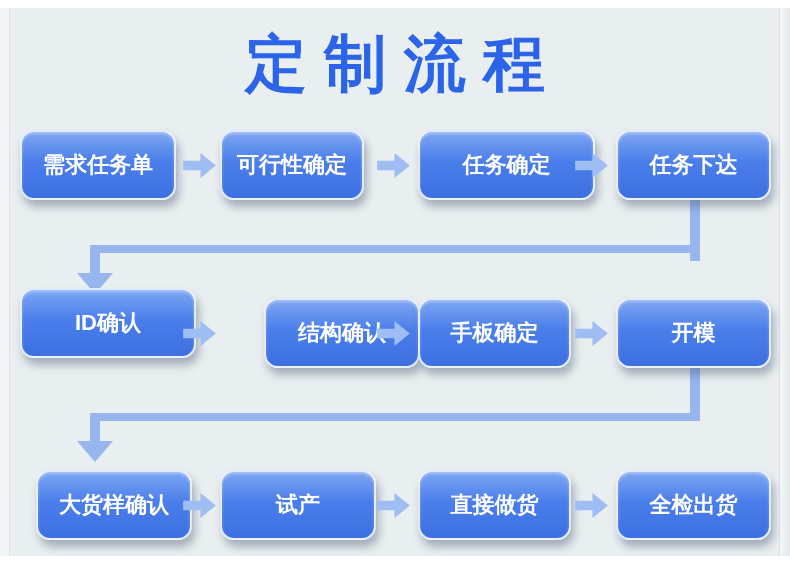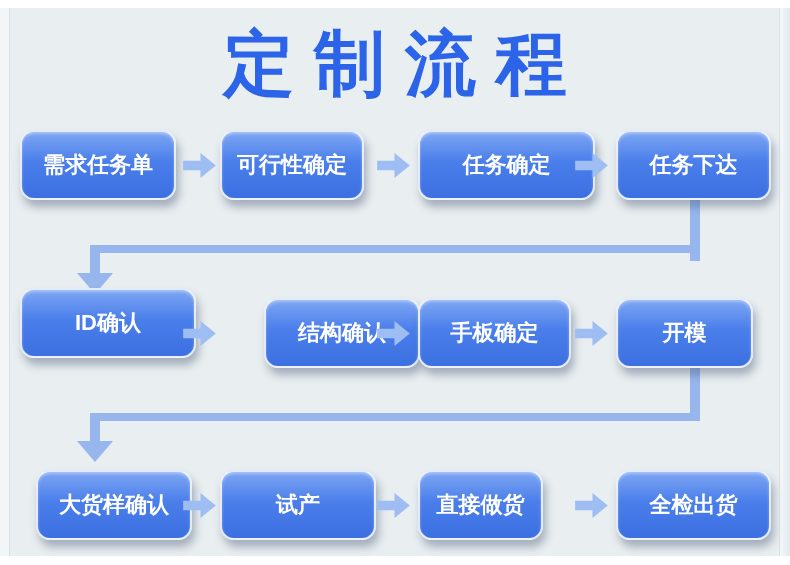--- a/index.html
+++ b/index.html
@@ -18,21 +18,21 @@
     background:#f3f6f7;border-right:1px solid #d9e1e6;
   }
   .edge-right{
     position:absolute;right:0;top:0;bottom:0;width:10px;
     background:linear-gradient(90deg,#f6f9fa,#e2e8ec);
     border-left:1px solid #d9e1e6;
   }
   .title{
     position:absolute;left:0;top:0;width:100%;
     margin:0;text-align:center;
-    font-size:71px;line-height:112px;font-weight:bold;
+    font-size:62px;line-height:112px;font-weight:bold;
     color:var(--title,#2b64e8);
     letter-spacing:0.28em;text-indent:0.28em;
     white-space:nowrap;
   }
   .step{
     position:absolute;height:70px;
     border-radius:14px;
     border:2px solid rgba(255,255,255,0.85);
     background:linear-gradient(180deg,
       var(--box_gradient_top,#7da6f3) 0%,
@@ -122,41 +122,41 @@
       </svg>
   </div>
   <div class="step" style="left:418px;top:290px;width:153px;">
     <span>手板确定</span>
   </div>
   <div class="arrow-r" style="left:575px;top:313px;">
     <svg viewBox="0 0 34 26">
         <polygon points="0,8 18,8 18,0 34,13 18,26 18,18 0,18"></polygon>
       </svg>
   </div>
-  <div class="step" style="left:616px;top:290px;width:137px;">
+  <div class="step" style="left:616px;top:290px;width:155px;">
     <span>开模</span>
   </div>
 
   <div class="step" style="left:36px;top:462px;width:156px;">
     <span>大货样确认</span>
   </div>
   <div class="arrow-r" style="left:183px;top:485px;">
     <svg viewBox="0 0 34 26">
         <polygon points="0,8 18,8 18,0 34,13 18,26 18,18 0,18"></polygon>
       </svg>
   </div>
   <div class="step" style="left:220px;top:462px;width:156px;">
     <span>试产</span>
   </div>
   <div class="arrow-r" style="left:377px;top:485px;">
     <svg viewBox="0 0 34 26">
         <polygon points="0,8 18,8 18,0 34,13 18,26 18,18 0,18"></polygon>
       </svg>
   </div>
-  <div class="step" style="left:418px;top:462px;width:125px;">
+  <div class="step" style="left:418px;top:462px;width:153px;">
     <span>直接做货</span>
   </div>
   <div class="arrow-r" style="left:575px;top:485px;">
     <svg viewBox="0 0 34 26">
         <polygon points="0,8 18,8 18,0 34,13 18,26 18,18 0,18"></polygon>
       </svg>
   </div>
   <div class="step" style="left:616px;top:462px;width:155px;">
     <span>全检出货</span>
   </div>

